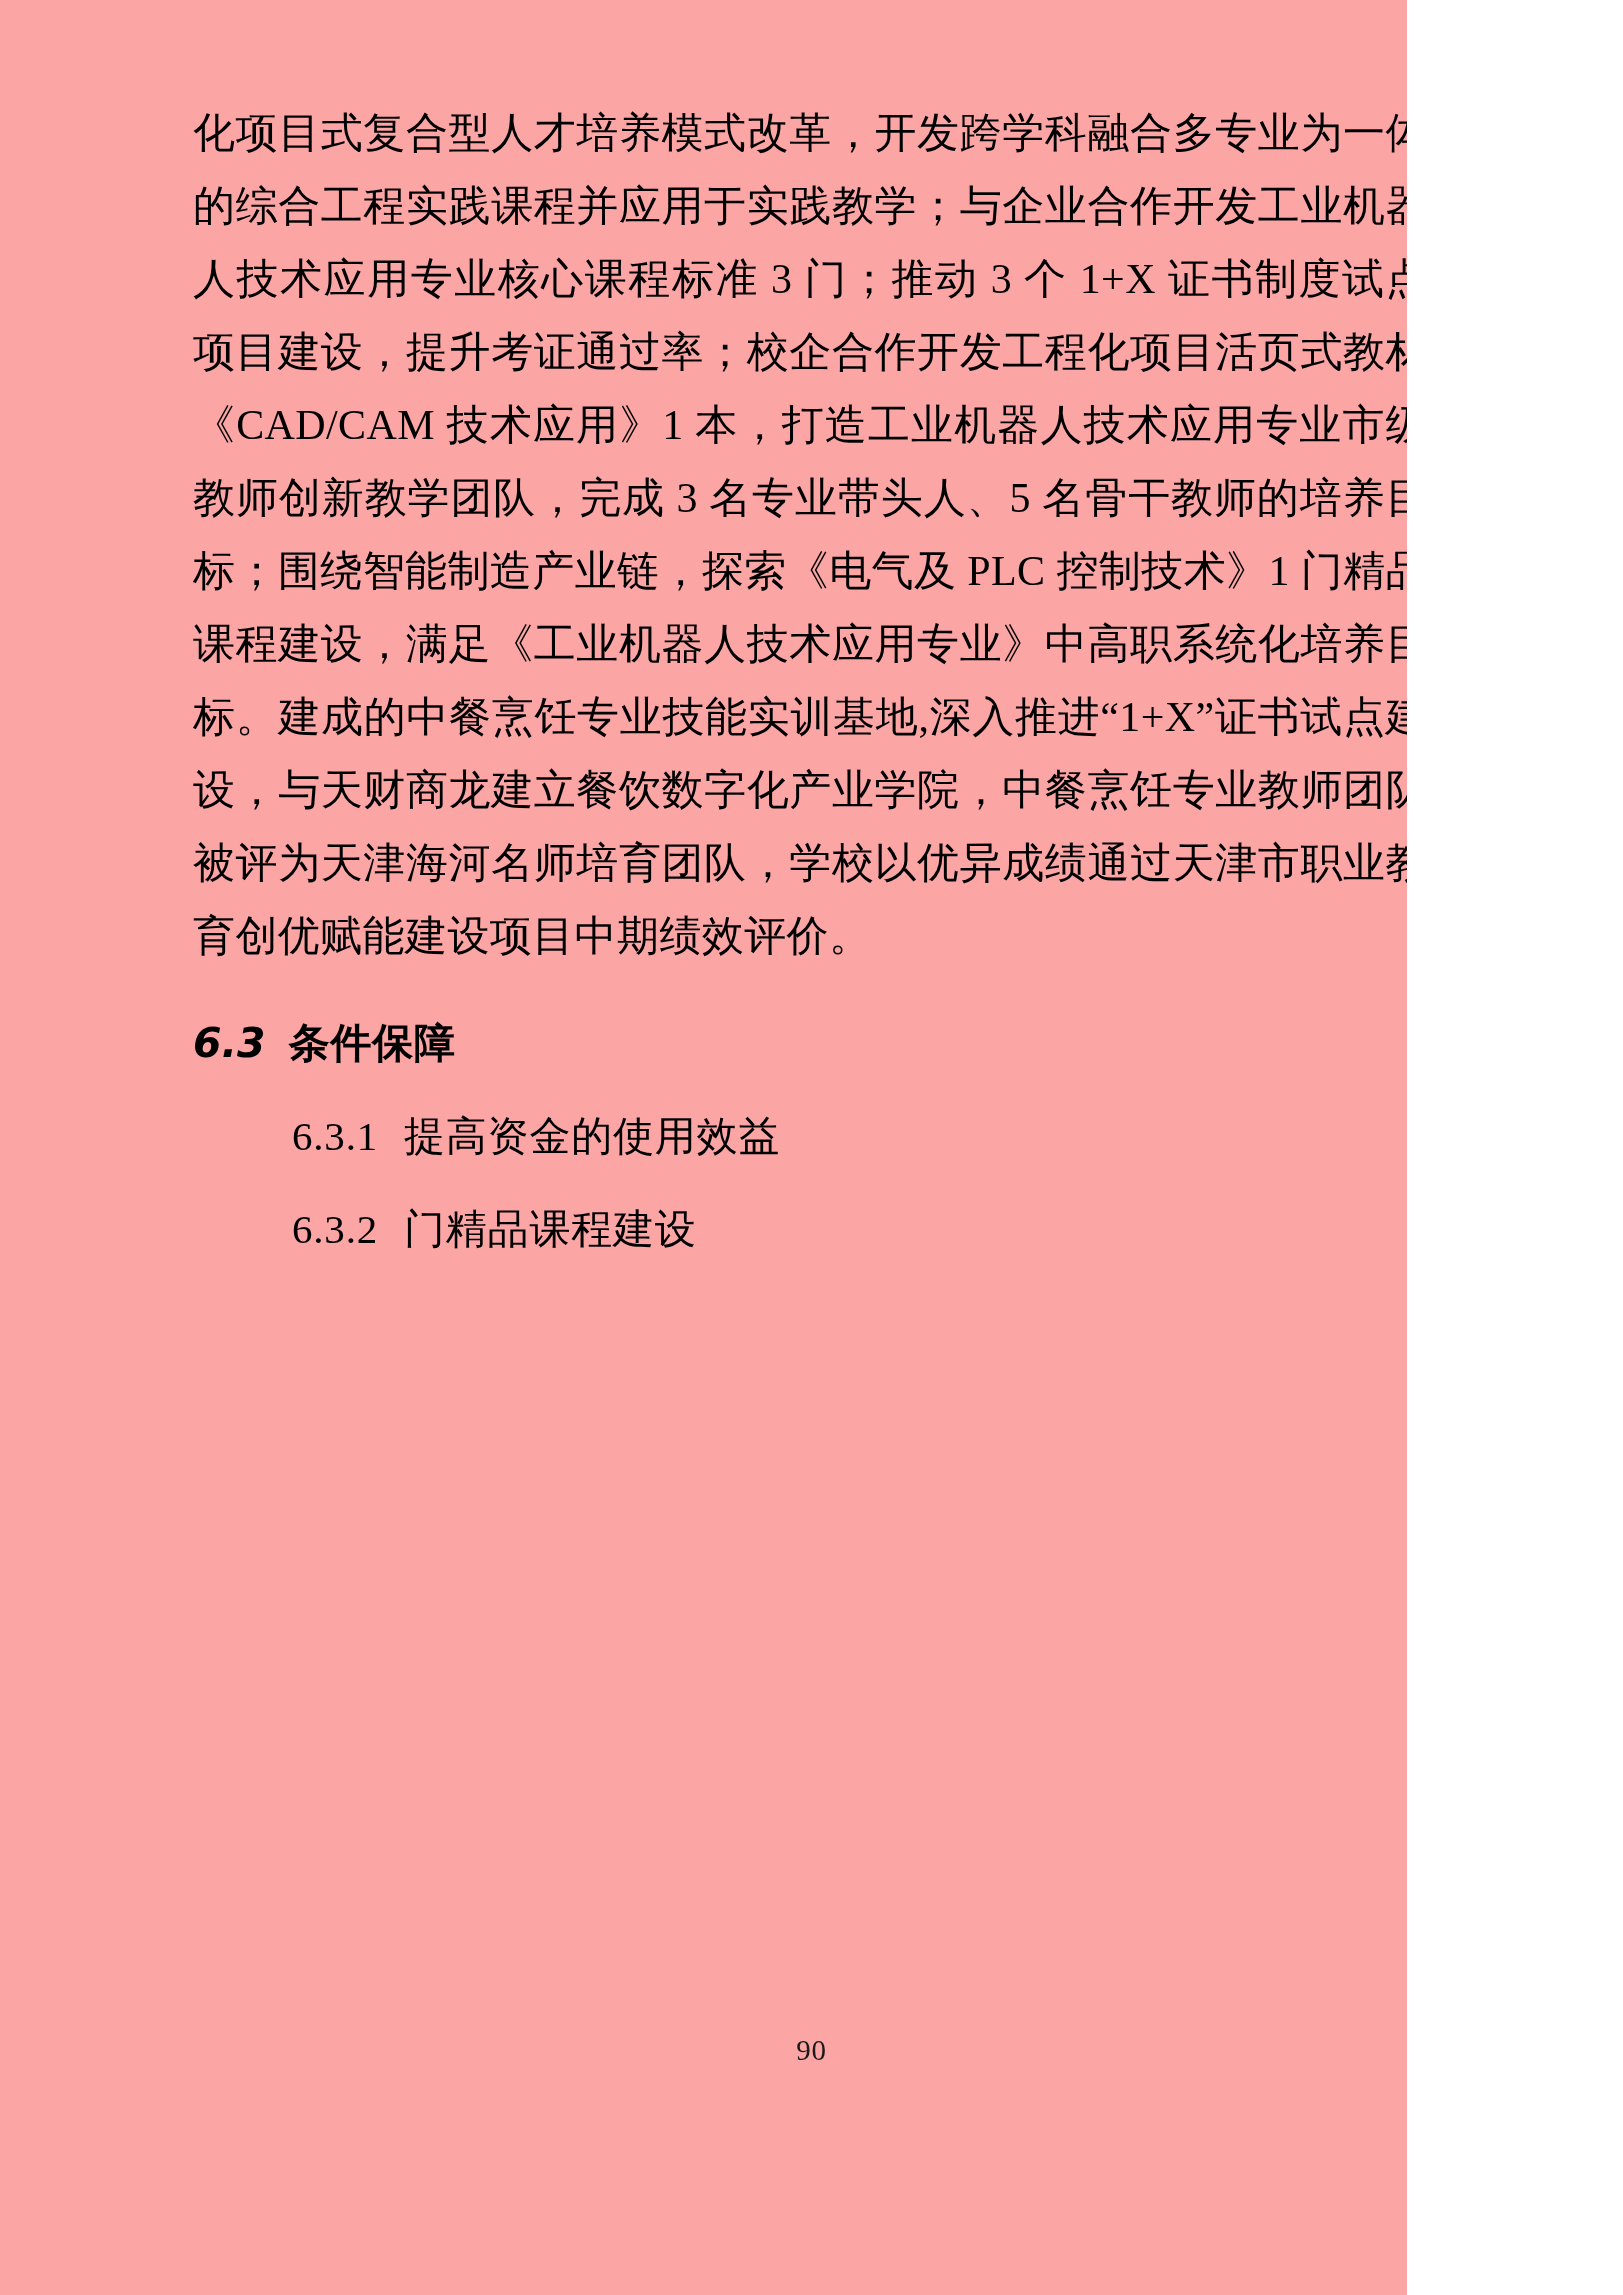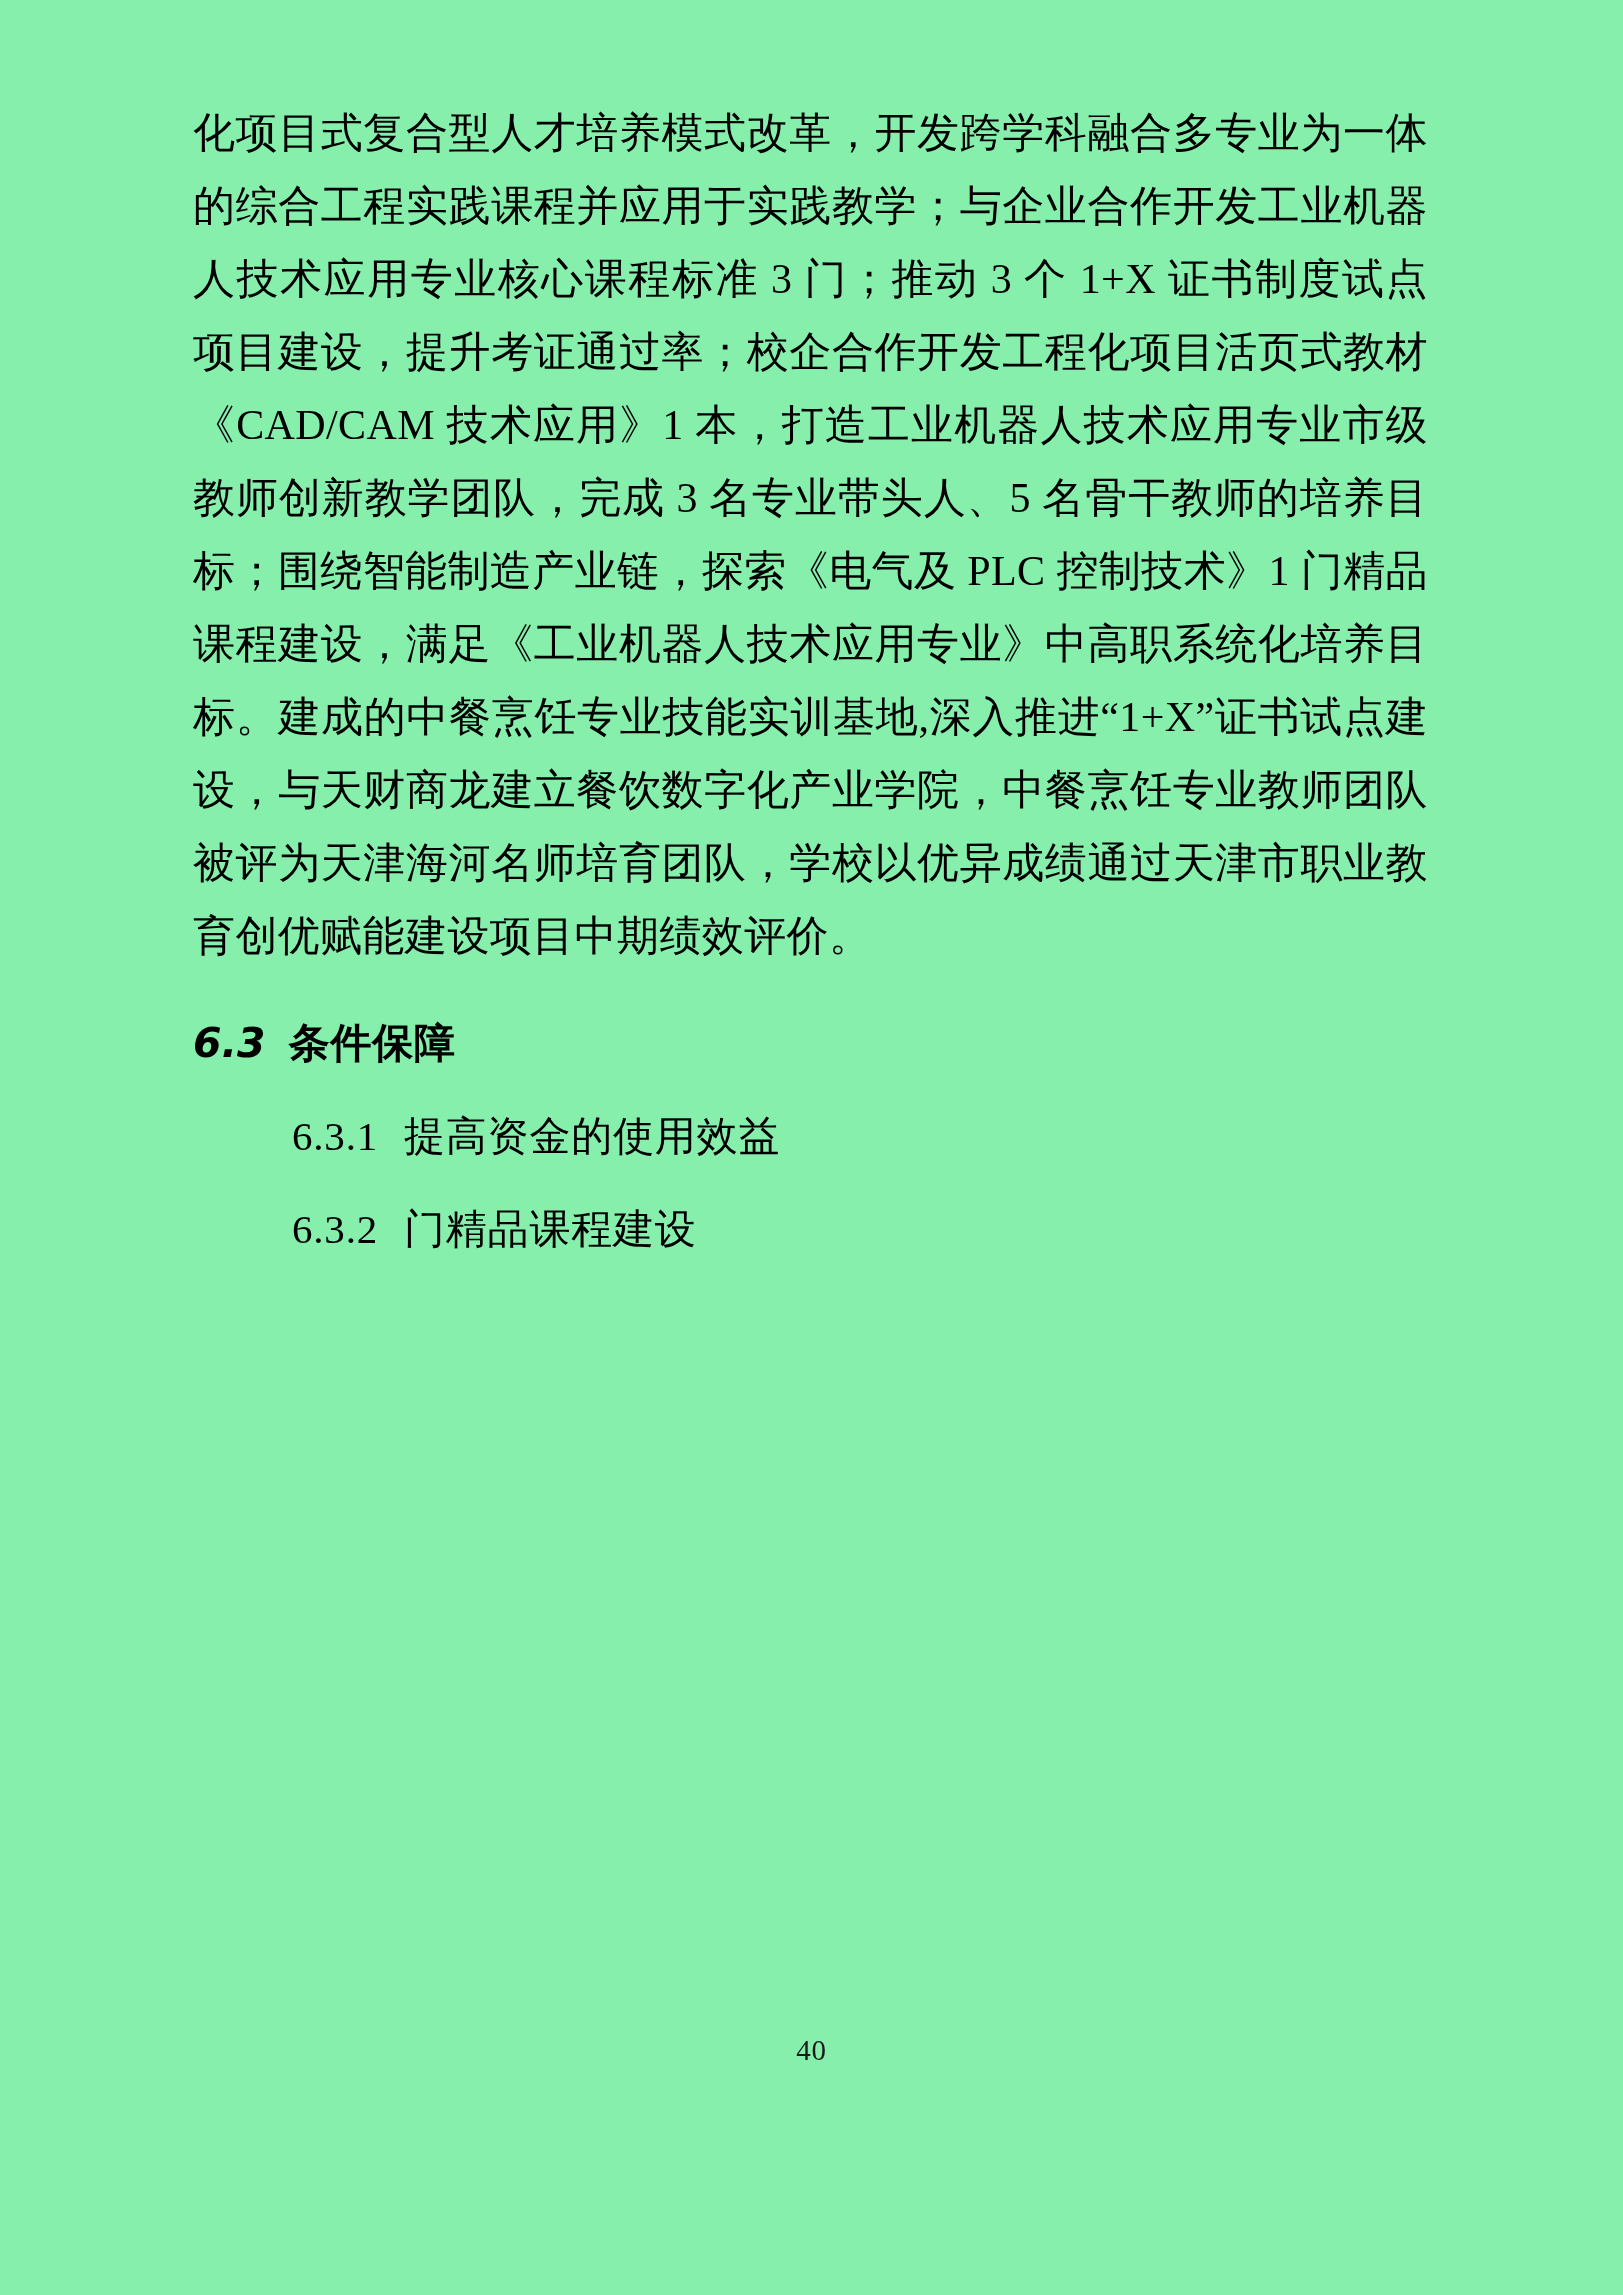--- a/index.html
+++ b/index.html
@@ -5,23 +5,23 @@
   html, body {
     margin: 0;
     padding: 0;
     background: #ffffff;
   }
   body {
     font-family: "Liberation Serif", "DejaVu Serif", serif;
   }
   .page {
     position: relative;
-    width: 1623px;
+    width: 1407px;
     height: 2295px;
-    background: #86efac;
+    background: #fca5a5;
     overflow: hidden;
     box-sizing: border-box;
   }
   .content {
     position: absolute;
     left: 193px;
     top: 97px;
     width: 1235px;
   }
   
@@ -118,16 +118,16 @@
     <h3 class="h3"><span class="num">6.3.1</span><span class="gap"></span><span>提高资金的使用效益</span></h3>
 
 
     <h3 class="h3"><span class="num">6.3.2</span><span class="gap"></span><span>门精品课程建设</span></h3>
 
     <div class="spacer-sm"></div>
 
 
   </div>
 
-  <div class="footer">40</div>
+  <div class="footer">90</div>
 
 </div>
 
 
 </body></html>

